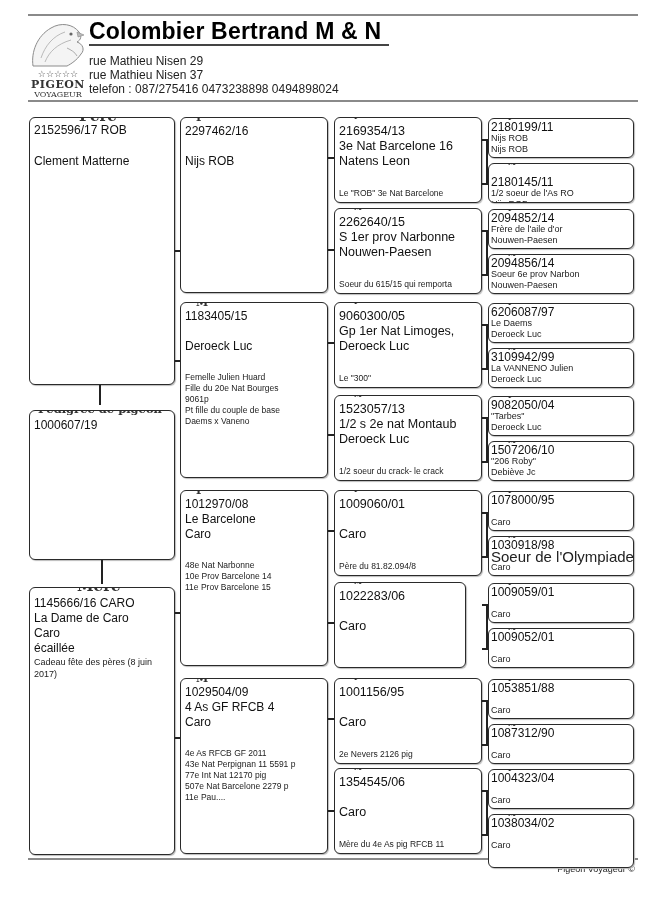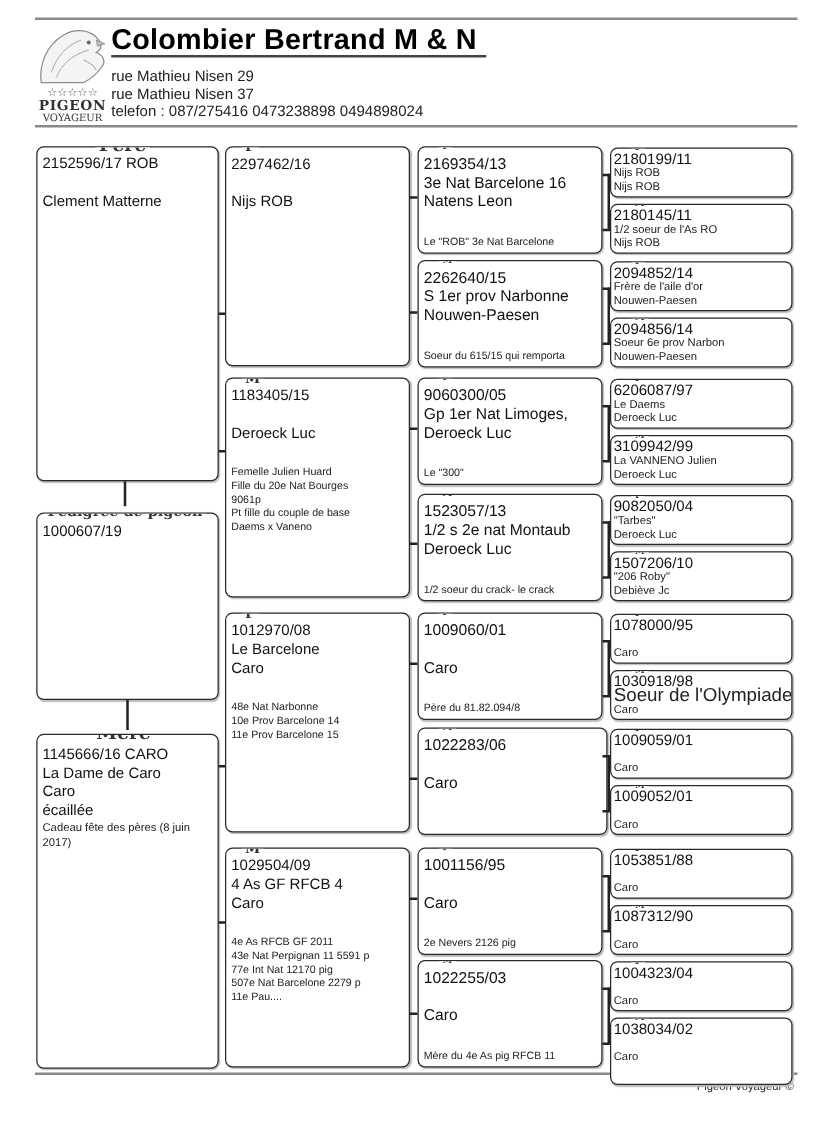--- a/index.html
+++ b/index.html
@@ -195,21 +195,21 @@
 <div class="box g3" style="left:334px; top:490px; width:148px; height:86px;">
     <span class="legend" style="left:16px;">P</span>
     <div class="t-big" style="margin-top:6px;">1009060/01</div>
     <div class="t-big" style="min-height:15px;"></div>
     <div class="t-big">Caro</div>
     <div class="t-xs" style="position:absolute; left:4px; bottom:3px;">Père du 81.82.094/8</div>
   </div>
 <div class="conn" style="left:482px; top:512px; width:6px; height:1.5px;"></div>
 <div class="conn" style="left:482px; top:556px; width:6px; height:1.5px;"></div>
 <div class="conn" style="left:486px; top:512px; width:1.5px; height:45px;"></div>
-<div class="box g3" style="left:334px; top:582px; width:152px; height:86px;">
+<div class="box g3" style="left:334px; top:582px; width:132px; height:86px;">
     <span class="legend" style="left:16px;">M</span>
     <div class="t-big" style="margin-top:6px;">1022283/06</div>
     <div class="t-big" style="min-height:15px;"></div>
     <div class="t-big">Caro</div>
     <div class="t-xs" style="position:absolute; left:4px; bottom:3px;"></div>
   </div>
 <div class="conn" style="left:482px; top:604px; width:6px; height:1.5px;"></div>
 <div class="conn" style="left:482px; top:648px; width:6px; height:1.5px;"></div>
 <div class="conn" style="left:486px; top:604px; width:1.5px; height:45px;"></div>
 <div class="box g3" style="left:334px; top:678px; width:148px; height:86px;">
@@ -217,37 +217,37 @@
     <div class="t-big" style="margin-top:6px;">1001156/95</div>
     <div class="t-big" style="min-height:15px;"></div>
     <div class="t-big">Caro</div>
     <div class="t-xs" style="position:absolute; left:4px; bottom:3px;">2e Nevers 2126 pig</div>
   </div>
 <div class="conn" style="left:482px; top:700px; width:6px; height:1.5px;"></div>
 <div class="conn" style="left:482px; top:744px; width:6px; height:1.5px;"></div>
 <div class="conn" style="left:486px; top:700px; width:1.5px; height:45px;"></div>
 <div class="box g3" style="left:334px; top:768px; width:148px; height:86px;">
     <span class="legend" style="left:16px;">M</span>
-    <div class="t-big" style="margin-top:6px;">1022255/03</div>
+    <div class="t-big" style="margin-top:6px;">1354545/06</div>
     <div class="t-big" style="min-height:15px;"></div>
     <div class="t-big">Caro</div>
     <div class="t-xs" style="position:absolute; left:4px; bottom:3px;">Mère du 4e As pig RFCB 11</div>
   </div>
 <div class="conn" style="left:482px; top:790px; width:6px; height:1.5px;"></div>
 <div class="conn" style="left:482px; top:834px; width:6px; height:1.5px;"></div>
 <div class="conn" style="left:486px; top:790px; width:1.5px; height:45px;"></div>
 <div class="box g4" style="left:488px; top:118px; width:146px; height:40px; padding:0 2px;">
     <span class="legend" style="left:16px;">P</span>
     <div class="t-ring4" style="margin-top:2px;">2180199/11</div>
     <div class="t-xs" style="min-height:11px; font-size:9px;">Nijs ROB</div>
     <div class="t-xs" style="font-size:9px;">Nijs ROB</div>
   </div>
 <div class="box g4" style="left:488px; top:163px; width:146px; height:40px; padding:0 2px;">
     <span class="legend" style="left:16px;">M</span>
-    <div class="t-ring4" style="margin-top:2px;">2180145/11</div>
+    <div class="t-ring4" style="margin-top:12px;">2180145/11</div>
     <div class="t-xs" style="min-height:11px; font-size:9px;">1/2 soeur de l'As RO</div>
     <div class="t-xs" style="font-size:9px;">Nijs ROB</div>
   </div>
 <div class="box g4" style="left:488px; top:209px; width:146px; height:40px; padding:0 2px;">
     <span class="legend" style="left:16px;">P</span>
     <div class="t-ring4" style="margin-top:2px;">2094852/14</div>
     <div class="t-xs" style="min-height:11px; font-size:9px;">Frère de l'aile d'or</div>
     <div class="t-xs" style="font-size:9px;">Nouwen-Paesen</div>
   </div>
 <div class="box g4" style="left:488px; top:254px; width:146px; height:40px; padding:0 2px;">

